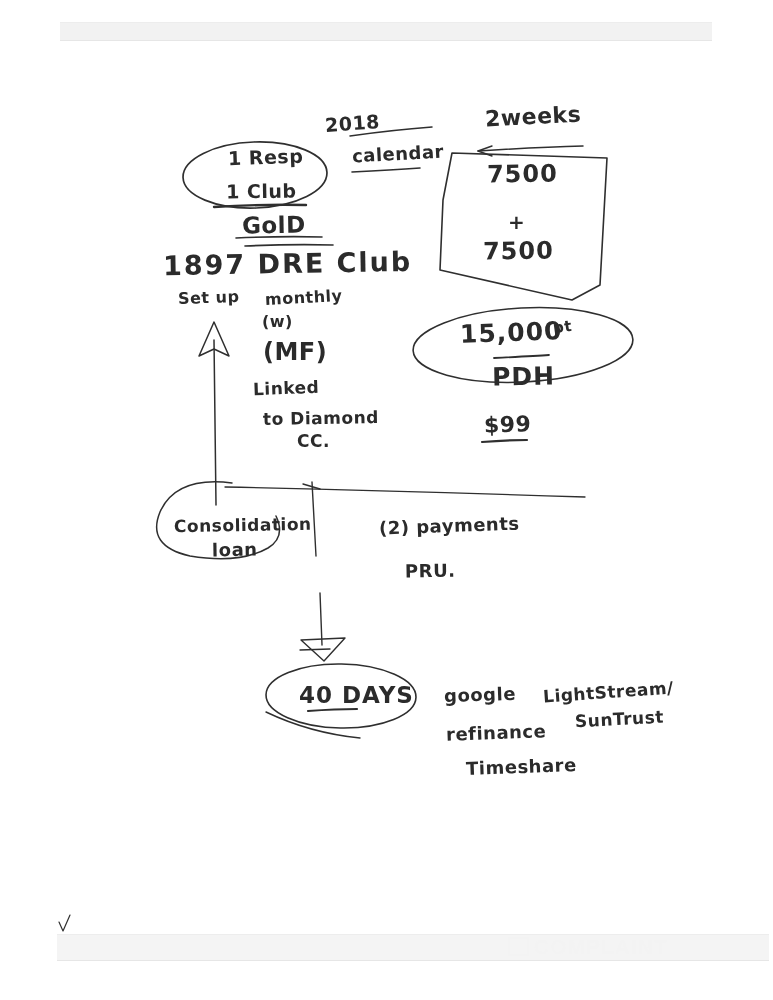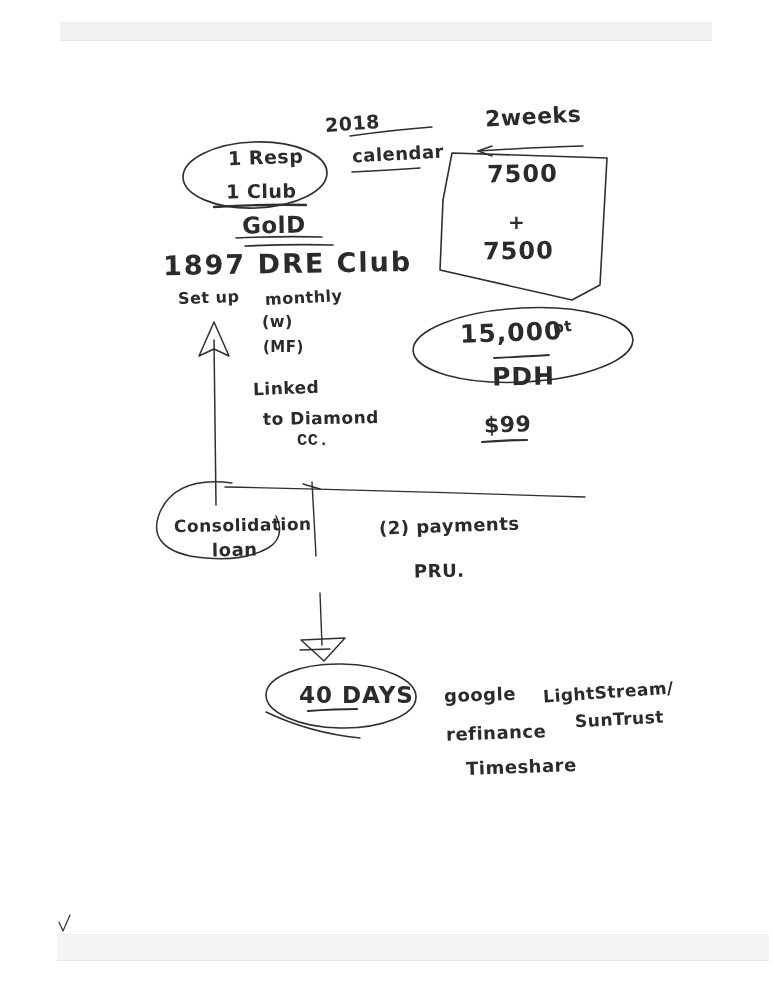--- a/index.html
+++ b/index.html
@@ -140,37 +140,37 @@
 
   <div class="hw" style="left:485px; top:104px; font-size:22px; transform:rotate(-3deg);">2weeks</div>
 
   <div class="hw" style="left:487px; top:160px; font-size:24px; letter-spacing:1px; transform:rotate(-1deg);">7500</div>
   <div class="hw" style="left:508px; top:210px; font-size:20px;">+</div>
   <div class="hw" style="left:483px; top:237px; font-size:24px; letter-spacing:1px; transform:rotate(-1deg);">7500</div>
 
   <div class="hw" style="left:178px; top:288px; font-size:16px; transform:rotate(-2deg);">Set up</div>
   <div class="hw" style="left:265px; top:288px; font-size:16px; transform:rotate(-3deg);">monthly</div>
   <div class="hw" style="left:262px; top:312px; font-size:16px;">(w)</div>
-  <div class="hw" style="left:263px; top:338px; font-size:15px;">(MF)</div>
+  <div class="hw" style="left:263px; top:338px; font-size:24px;">(MF)</div>
 
   <div class="hw" style="left:253px; top:378px; font-size:17px; transform:rotate(-2deg);">Linked</div>
   <div class="hw" style="left:263px; top:408px; font-size:17px; transform:rotate(-1deg);">to Diamond</div>
-  <div class="hw" style="left:297px; top:431px; font-size:17px;font-family:Liberation Mono, monospace;">CC.</div>
+  <div class="hw" style="left:297px; top:431px; font-size:17px;">CC.</div>
 
   <div class="hw" style="left:460px; top:318px; font-size:25px; letter-spacing:1px; transform:rotate(-2deg);">15,000</div>
   <div class="hw" style="left:553px; top:318px; font-size:15px; transform:rotate(-8deg);">pt</div>
   <div class="hw" style="left:492px; top:362px; font-size:25px; letter-spacing:1px; transform:rotate(-1deg);">PDH</div>
 
   <div class="hw" style="left:484px; top:412px; font-size:22px; transform:rotate(-2deg);">$99</div>
 
   <div class="hw" style="left:174px; top:515px; font-size:17px; transform:rotate(-1deg);">Consolidation</div>
   <div class="hw" style="left:212px; top:539px; font-size:18px; transform:rotate(-1deg);">loan</div>
 
   <div class="hw" style="left:379px; top:515px; font-size:18px; transform:rotate(-2deg);">(2) payments</div>
-  <div class="hw" style="left:414px; top:560px; font-size:18px; transform:rotate(-1deg);text-align:right;">PRU.</div>
+  <div class="hw" style="left:405px; top:560px; font-size:18px; transform:rotate(-1deg);text-align:right;">PRU.</div>
 
   <div class="hw" style="left:299px; top:682px; font-size:23px; letter-spacing:1px;">40 DAYS</div>
 
   <div class="hw" style="left:444px; top:684px; font-size:18px; transform:rotate(-2deg);">google</div>
   <div class="hw" style="left:446px; top:722px; font-size:18px; transform:rotate(-2deg);">refinance</div>
   <div class="hw" style="left:466px; top:756px; font-size:18px; transform:rotate(-2deg);">Timeshare</div>
 
   <div class="hw" style="left:543px; top:682px; font-size:17px; transform:rotate(-4deg);">LightStream/</div>
   <div class="hw" style="left:575px; top:709px; font-size:17px; transform:rotate(-3deg);">SunTrust</div>
 

